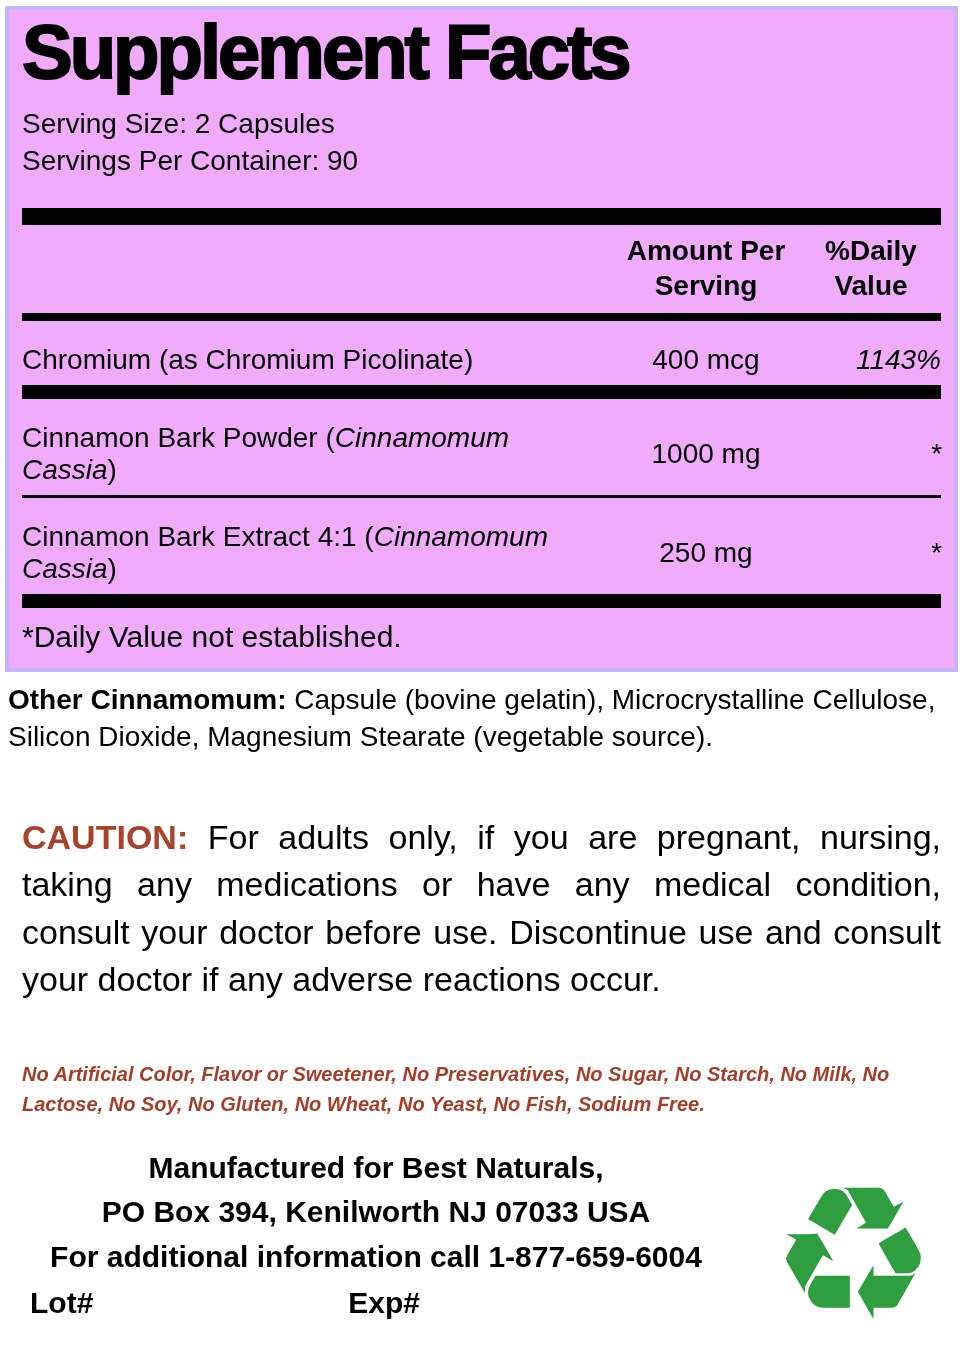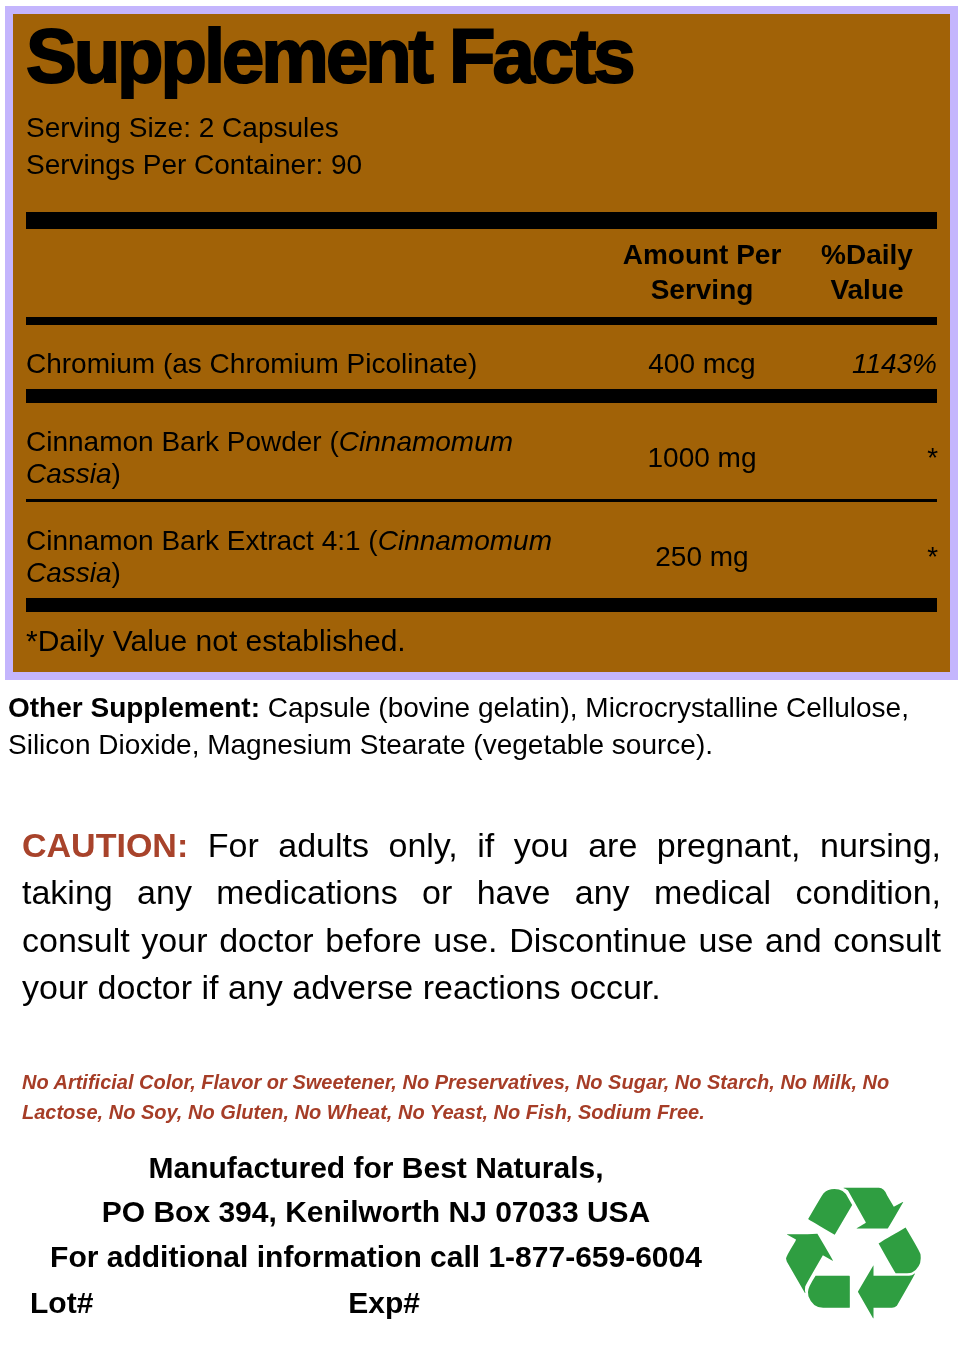--- a/index.html
+++ b/index.html
@@ -14,23 +14,23 @@
   .page {
     position: relative;
     width: 963px;
     height: 1363px;
     background: #fff;
   }
 
   
   .facts-panel {
     margin: 6px 5px 0 5px;
-    border: 8px solid #c4b5fd;
+    border: 4px solid #c4b5fd;
     padding: 2px 13px 0 13px;
-    background: #a16207;
+    background: #f0abfc;
   }
   .facts-title {
     font-size: 76px;
     font-weight: bold;
     letter-spacing: -3px;
     -webkit-text-stroke: 2px #000;
     line-height: 1.05;
     white-space: nowrap;
   }
   .serving-line {
@@ -186,21 +186,21 @@
       </div>
       <div class="ing-amount">250 mg</div>
       <div class="ing-dv">*</div>
     </div>
 
     <div class="bar bar-heavy"></div>
 
     <div class="footnote">*Daily Value not established.</div>
   </div>
 
-  <p class="other-ingredients"><b>Other Supplement:</b><span> Capsule (bovine gelatin), Microcrystalline Cellulose, Silicon Dioxide, Magnesium Stearate (vegetable source).</span></p>
+  <p class="other-ingredients"><b>Other Cinnamomum:</b><span> Capsule (bovine gelatin), Microcrystalline Cellulose, Silicon Dioxide, Magnesium Stearate (vegetable source).</span></p>
 
   <p class="caution"><span class="caution-label">CAUTION:</span><span> For adults only, if you are pregnant, nursing, taking any medications or have any medical condition, consult your doctor before use. Discontinue use and consult your doctor if any adverse reactions occur.</span></p>
 
   <p class="claims">No Artificial Color, Flavor or Sweetener, No Preservatives, No Sugar, No Starch, No Milk, No Lactose, No Soy, No Gluten, No Wheat, No Yeast, No Fish, Sodium Free.</p>
 
   <div class="footer">
     <span class="footer-line">Manufactured for Best Naturals,</span>
     <span class="footer-line">PO Box 394, Kenilworth NJ 07033 USA</span>
     <span class="footer-line">For additional information call 1-877-659-6004</span>
     <div class="lot-exp-row">

